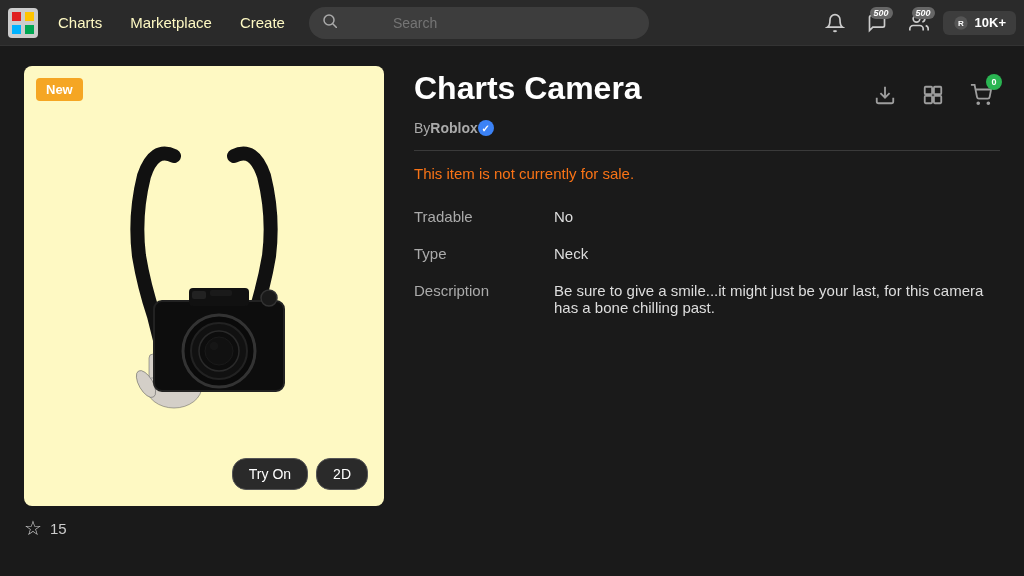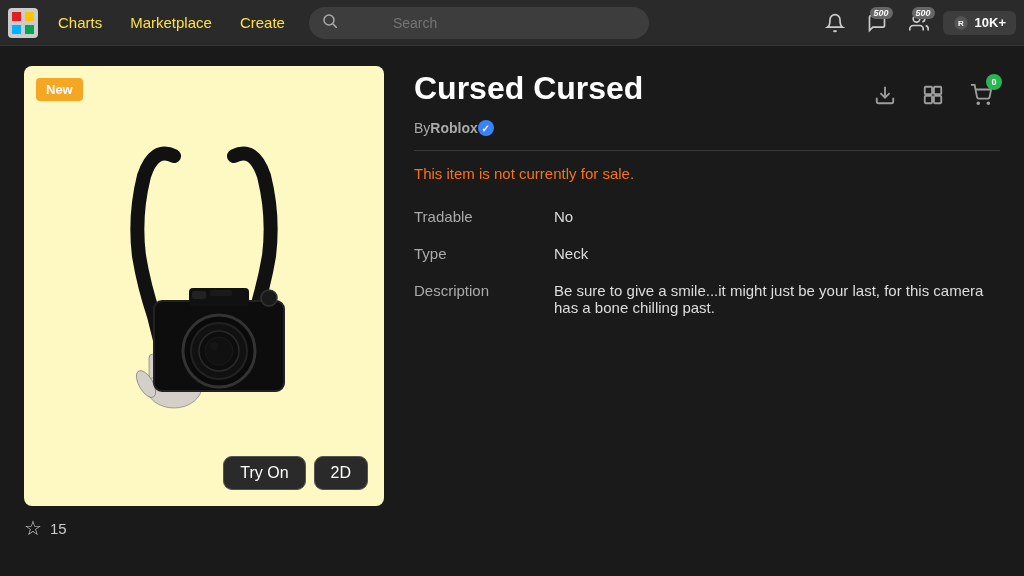--- a/index.html
+++ b/index.html
@@ -16,21 +16,21 @@
     .navbar {
       display: flex;
       align-items: center;
       background: #2a2a2a;
       height: 46px;
       padding: 0 8px;
       gap: 4px;
       border-bottom: 1px solid #333;
     }
     .nav-link {
-      color: #fde047;
+      color: #fef9c3;
       font-size: 15px;
       padding: 0 12px;
       height: 32px;
       display: flex;
       align-items: center;
       cursor: pointer;
       text-decoration: none;
     }
 
     .search-bar {
@@ -140,23 +140,23 @@
       position: absolute;
       bottom: 16px;
       right: 16px;
       display: flex;
       gap: 8px;
     }
     .item-btn {
       background: #2a2a2a;
       color: #fff;
       border: 1.5px solid #555;
-      border-radius: 9px;
+      border-radius: 14px;
       padding: 7px 16px;
-      font-size: 16px;
+      font-size: 14px;
       cursor: pointer;
       font-weight: 500;
     }
 
     .fav-row {
       display: flex;
       align-items: center;
       gap: 8px;
       margin-top: 10px;
     }
@@ -396,21 +396,21 @@
     </div>
 
     <div class="fav-row">
       <span class="star-icon">☆</span>
       <span class="fav-count">15</span>
     </div>
   </div>
 
   <div class="right-panel">
     <div class="item-title-row">
-      <h1 class="item-title">Cursed Cursed</h1>
+      <h1 class="item-title">Charts Camera</h1>
       <div class="title-icons">
 
         <div class="title-icon-btn">
           <svg width="22" height="22" viewBox="0 0 24 24" fill="none" stroke="currentColor" stroke-width="2">
             <path d="M21 15v4a2 2 0 0 1-2 2H5a2 2 0 0 1-2-2v-4"></path>
             <polyline points="7 10 12 15 17 10"></polyline>
             <line x1="12" y1="15" x2="12" y2="3"></line>
           </svg>
         </div>
 

